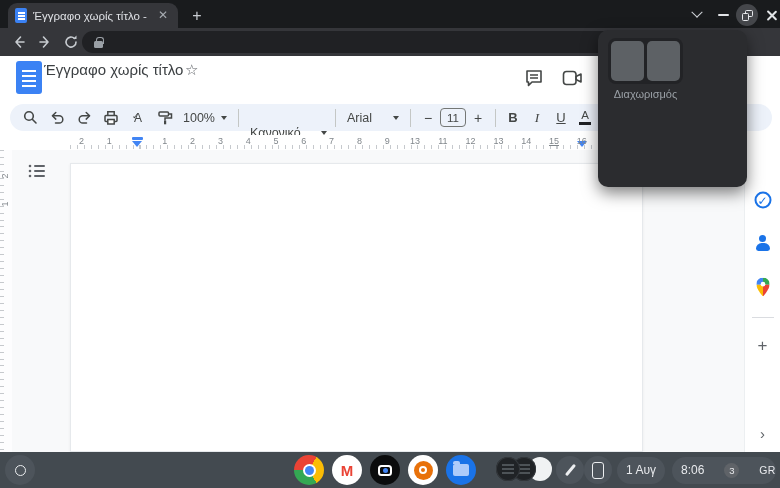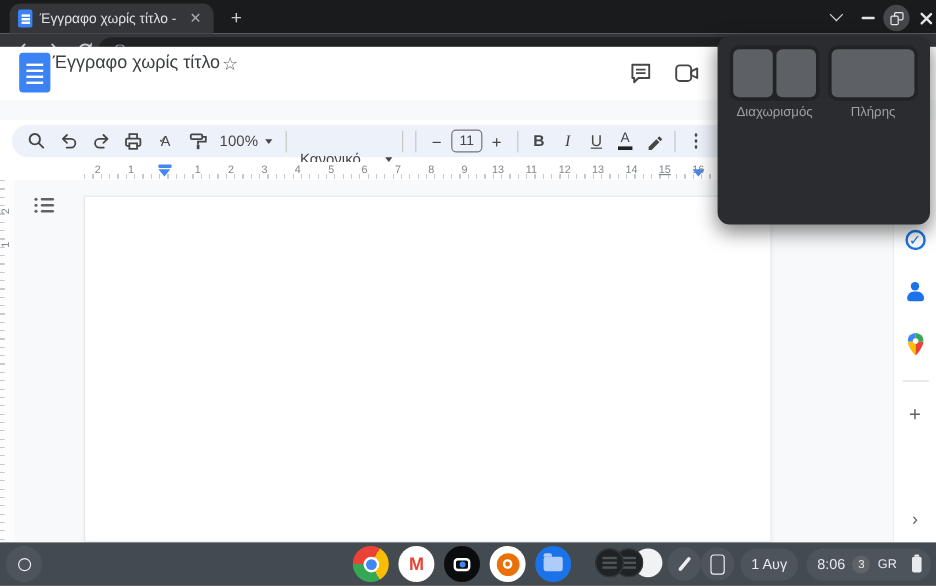--- a/index.html
+++ b/index.html
@@ -39,21 +39,21 @@
   .navbar svg{display:block;}
   .urlbar{position:absolute;left:82px;top:3px;width:610px;height:22px;background:#202124;border-radius:11px;
       display:flex;align-items:center;padding:0 12px;gap:7px;}
   .lock{width:9px;height:11px;position:relative;flex:none;}
   .lock:before{content:"";position:absolute;left:1.5px;top:0;width:6px;height:6px;border:1.5px solid #9aa0a6;border-radius:3px 3px 0 0;border-bottom:none;}
   .lock:after{content:"";position:absolute;left:0;top:4.5px;width:9px;height:6.5px;background:#9aa0a6;border-radius:1.5px;}
   .url{font-size:12px;white-space:nowrap;overflow:hidden;}
   .url .dom{color:#e8eaed;} .url .path{color:#9aa0a6;}
 
   
-  .dochead{position:absolute;left:0;top:39px;width:780px;height:44px;background:#ffffff;}
+  .dochead{position:absolute;left:0;top:56px;width:780px;height:44px;background:#ffffff;}
   .docslogo{position:absolute;left:16px;top:5px;width:26px;height:33px;background:#3b82f4;border-radius:3px;}
   .docslogo:before{content:"";position:absolute;left:6px;top:9px;width:14px;height:2.4px;background:#fff;
       box-shadow:0 5px 0 #fff,0 10px 0 #fff,0 15px 0 #fff;}
   .doctitle{position:absolute;left:44px;top:5px;font-size:15px;color:#3c4043;}
   .star{position:absolute;left:185px;top:5px;font-size:15px;color:#5f6368;}
   .menubar{position:absolute;left:38px;top:24px;display:flex;}
   .menu-item{font-size:13px;color:#1f1f1f;padding:1px 7px;border-radius:8px;}
   .headicons{position:absolute;right:0;top:0;height:44px;}
   .hicon{position:absolute;top:10px;width:24px;height:24px;display:flex;align-items:center;justify-content:center;}
 
@@ -105,21 +105,21 @@
   .tasks{width:17px;height:17px;border:2.2px solid #1a73e8;border-radius:50%;color:#1a73e8;
       font-size:12px;font-weight:bold;display:flex;align-items:center;justify-content:center;}
   .person{position:relative;width:16px;height:16px;}
   .person:before{content:"";position:absolute;left:4.5px;top:0;width:7px;height:7px;border-radius:50%;background:#1a73e8;}
   .person:after{content:"";position:absolute;left:1px;top:8px;width:14px;height:8px;border-radius:7px 7px 3px 3px;background:#1a73e8;}
   .sp-divider{position:absolute;left:7px;width:22px;height:1px;background:#dadce0;}
   .sp-plus{font-size:17px;color:#5f6368;}
   .sp-chev{font-size:15px;color:#5f6368;}
 
   
-  .wlmenu{position:absolute;left:598px;top:30px;width:177px;height:157px;background:#2b2c2f;border-radius:10px;
+  .wlmenu{position:absolute;left:598px;top:30px;width:149px;height:157px;background:#2b2c2f;border-radius:10px;
       box-shadow:0 6px 16px rgba(0,0,0,.5);padding:8px 10px;display:grid;
       grid-template-columns:75px 75px;column-gap:7px;row-gap:6px;z-index:50;}
   .wl-option{display:flex;flex-direction:column;align-items:center;}
   .wl-tile{width:75px;height:46px;border-radius:8px;background:#222326;padding:3px;display:flex;gap:3px;}
   .wl-seg{background:#5d6165;border-radius:5px;height:100%;}
   .wl-tile.split .wl-seg{flex:1;}
   .wl-tile.partial .s1{flex:1.8;} .wl-tile.partial .s2{flex:0.62;}
   .wl-tile.full .wl-seg{flex:1;}
   .wl-tile.float{position:relative;background:#212225;border:1px solid #3a3c40;}
   .wl-tile.float .mini{position:absolute;right:5px;top:9px;width:16px;height:26px;background:#5d6165;border-radius:3px;}
@@ -149,21 +149,21 @@
   .tote.d:before{content:"";position:absolute;left:6px;top:7px;width:12px;height:1.5px;background:#4d5357;
       box-shadow:0 4px 0 #4d5357,0 8px 0 #4d5357;}
   .tote.w{background:#f0f2f3;}
   .graycircle{position:absolute;top:4px;width:28px;height:28px;border-radius:50%;background:#4d545b;
       display:flex;align-items:center;justify-content:center;}
   .penicon{width:3px;height:14px;background:#eceef0;border-radius:2px;transform:rotate(40deg);}
   .phoneicon{width:12px;height:17px;border:1.7px solid #eceef0;border-radius:3px;}
   .shelfpill{position:absolute;top:4.5px;height:27px;background:#4d545b;border-radius:13.5px;
       display:flex;align-items:center;color:#e8eaed;font-size:12px;}
   .datepill{left:617px;width:48px;justify-content:center;}
-  .statuspill{left:672px;width:104px;padding:0 9px;gap:6px;text-align:right;}
+  .statuspill{left:672px;width:104px;padding:0 9px;gap:20px;text-align:right;}
   .badge{width:15px;height:15px;border-radius:50%;background:#5f6368;color:#e8eaed;font-size:9.5px;
       display:flex;align-items:center;justify-content:center;flex:none;}
   .kb{font-size:10.5px;letter-spacing:.3px;}
   .batt{position:relative;width:8px;height:13px;background:#e8eaed;border-radius:1.5px;flex:none;}
   .batt:before{content:"";position:absolute;left:2px;top:-2px;width:4px;height:2px;background:#e8eaed;border-radius:1px 1px 0 0;}
 </style>
 </head>
 <body>
 
 <div id="screen">
@@ -280,20 +280,24 @@
       <div class="tselect">
         <span>100%</span>
         <span class="caret"></span>
       </div>
       <div class="tdivider"></div>
       <div class="tselect" style="width:86px;justify-content:space-between;margin-top:30px;">
         <span>Κανονικό ...</span>
         <span class="caret"></span>
       </div>
       <div class="tdivider"></div>
+      <div class="tselect" style="width:64px;justify-content:space-between;">
+        <span>Arial</span>
+        <span class="caret"></span>
+      </div>
       <div class="tdivider"></div>
       <div class="tbtn" style="font-size:14px;">−</div>
       <div class="fsbox">11</div>
       <div class="tbtn" style="font-size:14px;">+</div>
       <div class="tdivider"></div>
       <div class="tbtn bold">B</div>
       <div class="tbtn ital">I</div>
       <div class="tbtn undl">U</div>
       <div class="tbtn">
         <span class="tcolor">
@@ -394,26 +398,20 @@
   </div>
 
   <div class="wlmenu">
     <div class="wl-option">
       <div class="wl-tile split">
           <div class="wl-seg"></div>
           <div class="wl-seg"></div>
         </div>
       <div class="wl-label">Διαχωρισμός</div>
     </div>
-    <div class="wl-option">
-      <div class="wl-tile full">
-          <div class="wl-seg"></div>
-        </div>
-      <div class="wl-label">Πλήρης</div>
-    </div>
   </div>
 
   <div class="shelf">
     <div class="launcher">
         <i></i>
       </div>
     <div class="app chrome" style="left:294px;"></div>
     <div class="app gmail" style="left:332px;">
         <span>M</span>
       </div>

